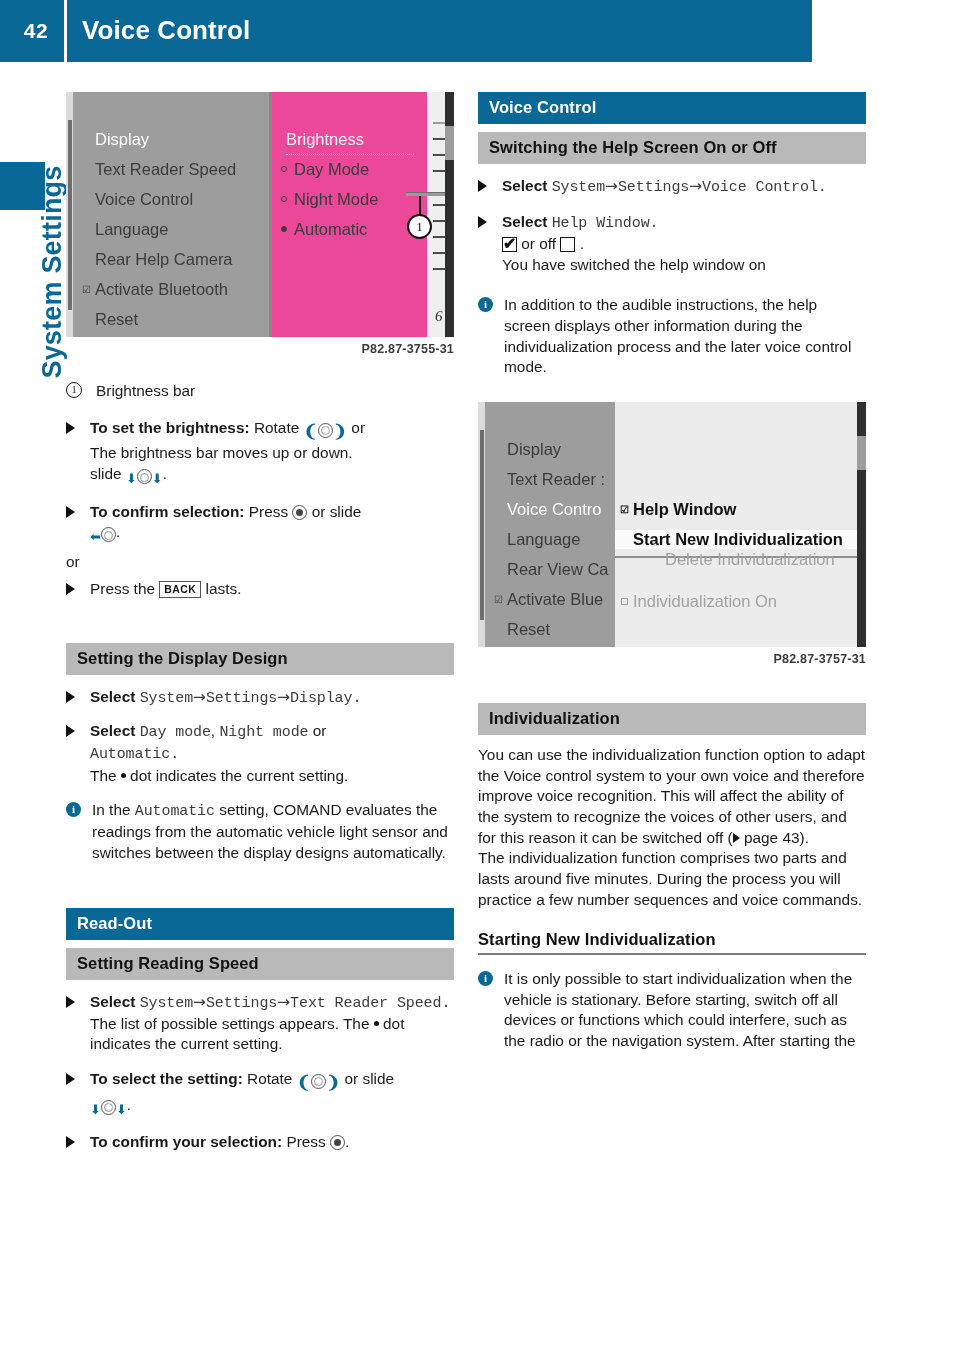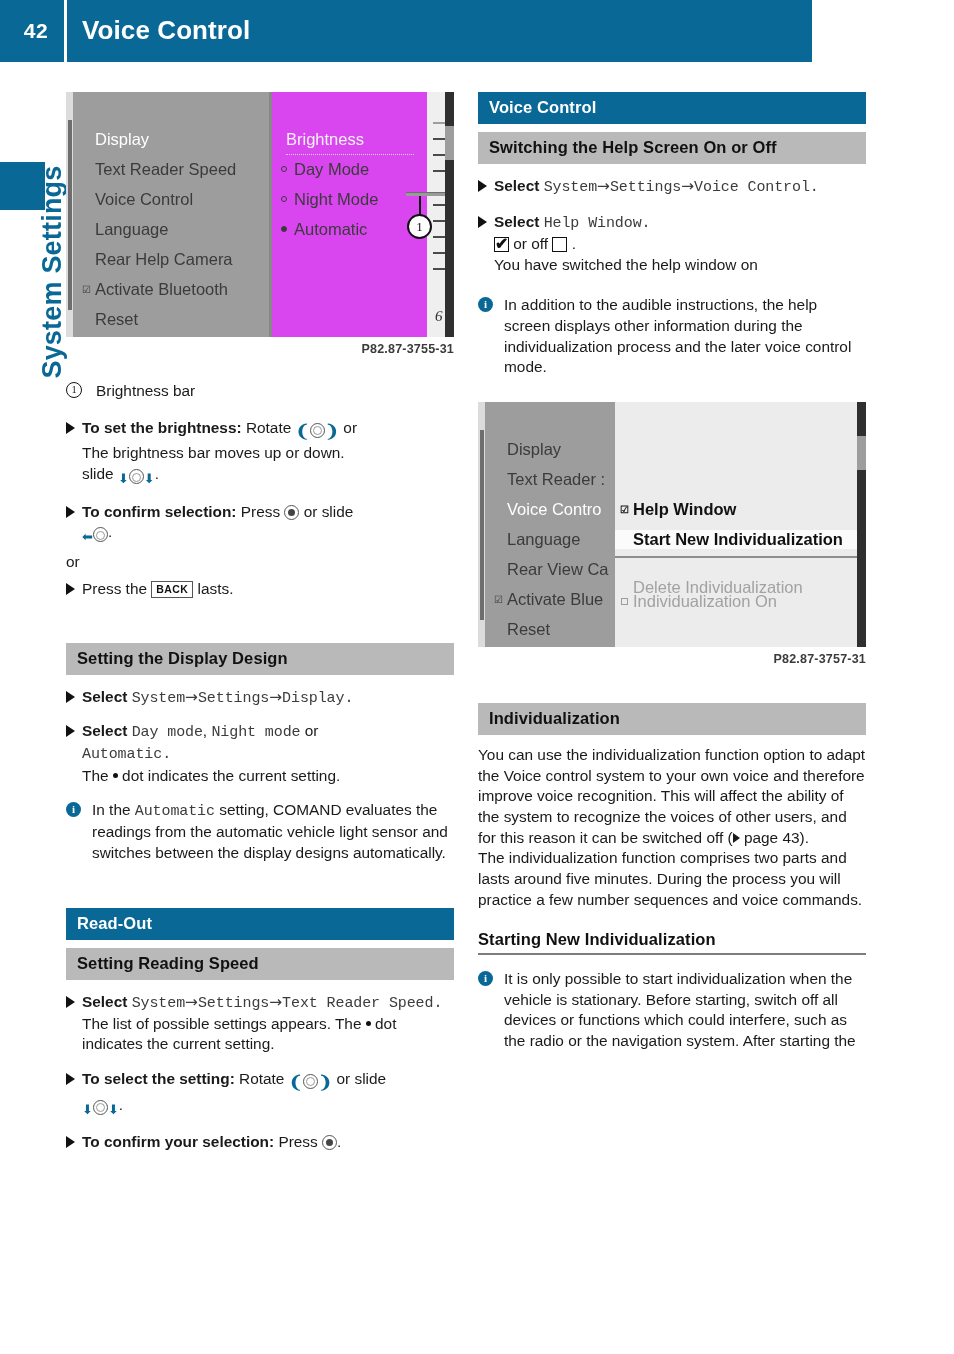--- a/index.html
+++ b/index.html
@@ -85,21 +85,21 @@
   .sp-10 { height:10px; }
   .sp-12 { height:12px; }
   .sp-14 { height:14px; }
   .sp-16 { height:16px; }
   .sp-20 { height:20px; }
   .sp-24 { height:24px; }
   .sp-44 { height:44px; }
   .sp-56 { height:56px; }
 
   
-  .step { position:relative; padding-left:16px; font-size:15.4px; line-height:1.34; }
+  .step { position:relative; padding-left:24px; font-size:15.4px; line-height:1.34; }
   .step .tri {
     position:absolute; left:0; top:4px;
     width:0; height:0;
     border-left:9px solid #111111;
     border-top:6px solid transparent;
     border-bottom:6px solid transparent;
   }
   .step b { font-weight:700; }
   .step .cont { display:block; }
 
@@ -193,21 +193,21 @@
   }
   .menu-col .mi {
     position:absolute; left:22px; font-size:16.5px; color:#3b3b3b; white-space:nowrap;
   }
   .menu-col .mi.sel { color:#ffffff; }
   .menu-col .mi .chk { position:absolute; left:-13px; top:4px; font-size:10px; color:#3b3b3b; }
   .col-sep { position:absolute; left:203px; top:0; width:3px; height:100%; background:#888; }
 
   .sub-col {
     position:absolute; left:206px; top:0; width:155px; height:100%;
-    background:#d946ef;
+    background:#ec4899;
   }
   .sub-col .st {
     position:absolute; left:14px; font-size:16.5px; color:#f2f2f2; font-weight:400; white-space:nowrap;
   }
   .sub-col .dashline {
     position:absolute; left:14px; width:128px; height:0;
     border-bottom:1.6px dotted #d9d9d9;
   }
   .sub-col .opt {
     position:absolute; left:22px; font-size:16.5px; color:#3b3b3b; white-space:nowrap;
@@ -523,21 +523,21 @@
         </div>
         <div class="mi" style="top:218px;">Reset</div>
       </div>
 
       <div class="popup">
         <div class="pi on" style="top:98px;">
           <span class="chk">☑</span><span>Help Window</span>
         </div>
         <div class="pi hl" style="top:128px;">Start New Individualization</div>
         <div class="sepline" style="top:154px;"></div>
-        <div class="pi dim" style="top:176px;">Delete Individualization</div>
+        <div class="pi dim" style="top:148px;margin-left:32px;">Delete Individualization</div>
         <div class="pi dim" style="top:190px;">
           <span class="sq"></span><span>Individualization On</span>
         </div>
       </div>
 
       <div class="shot-edge-r"></div>
     </div>
     <div class="figcap" style="top:250px;">P82.87-3757-31</div>
   </div>
 

